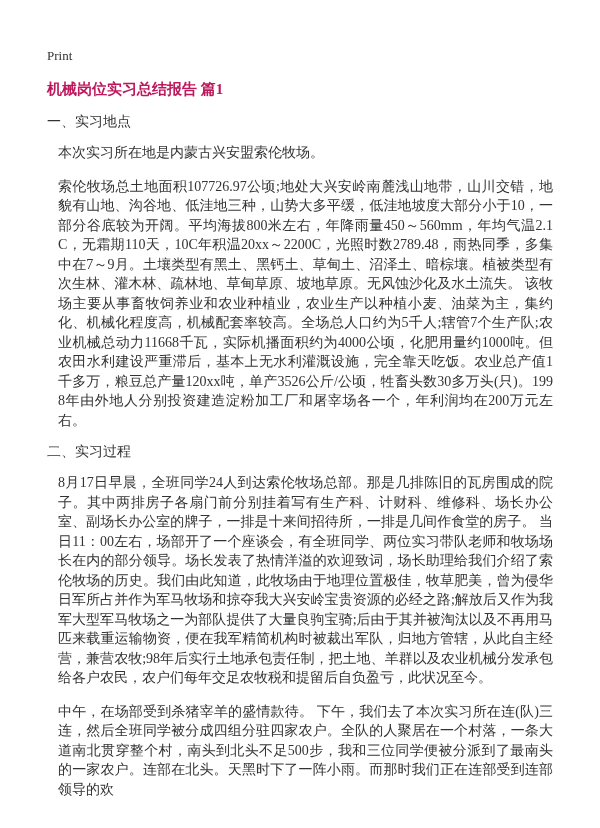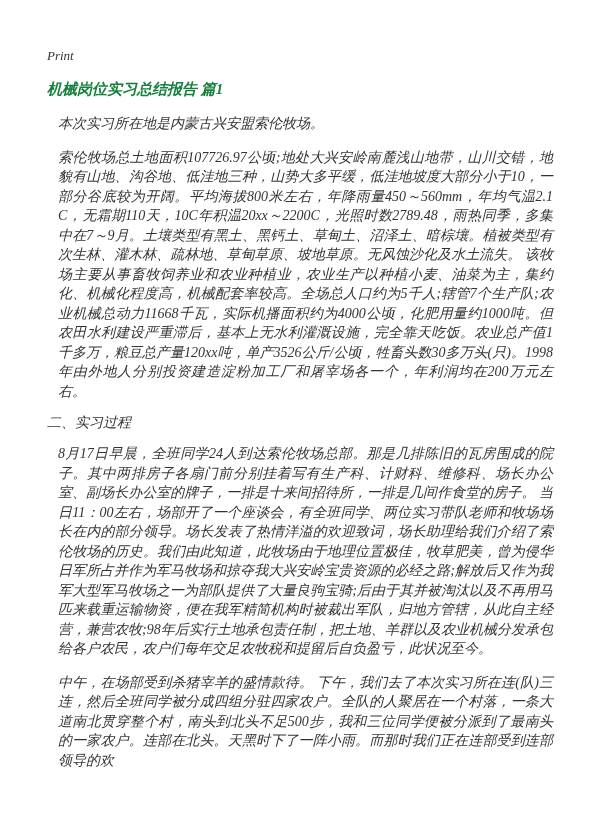--- a/index.html
+++ b/index.html
@@ -11,21 +11,20 @@
     position: relative;
     width: 600px;
     height: 828px;
     margin: 0 auto;
     background: #ffffff;
     box-sizing: border-box;
     padding: 46px 47px 0 47px;
     overflow: hidden;
     color: #333333;
     font-family: "Liberation Serif", "DejaVu Serif", serif;
-    font-style: italic;
   }
   .print-link {
     font-size: 13px;
     line-height: 14px;
     margin: 0 0 18px 0;
     color: #333333;
     display: inline-block;
   }
   .doc-title {
     font-size: 23px;
@@ -39,21 +38,21 @@
   .subtitle {
     font-size: 14px;
     line-height: 16px;
     margin: 0 0 14px 0;
     font-weight: normal;
   }
   .part-heading {
     font-size: 15px;
     line-height: 17px;
     font-weight: bold;
-    color: #15803d;
+    color: #be185d;
     margin: 0 0 16px 0;
   }
   .section-heading {
     font-size: 14px;
     line-height: 16px;
     font-weight: normal;
     margin: 0 0 13px 0;
   }
   .para {
     font-size: 14px;
@@ -67,20 +66,21 @@
 <body>
 
 <div class="page">
 
   <span class="print-link">Print</span>
 
 
 
   <h2 class="part-heading">机械岗位实习总结报告 篇1</h2>
 
+  <h3 class="section-heading">一、实习地点</h3>
 
   <p class="para">本次实习所在地是内蒙古兴安盟索伦牧场。</p>
 
   <p class="para">索伦牧场总土地面积107726.97公顷;地处大兴安岭南麓浅山地带，山川交错，地貌有山地、沟谷地、低洼地三种，山势大多平缓，低洼地坡度大部分小于10，一部分谷底较为开阔。平均海拔800米左右，年降雨量450～560mm，年均气温2.1C，无霜期110天，10C年积温20xx～2200C，光照时数2789.48，雨热同季，多集中在7～9月。土壤类型有黑土、黑钙土、草甸土、沼泽土、暗棕壤。植被类型有次生林、灌木林、疏林地、草甸草原、坡地草原。无风蚀沙化及水土流失。 该牧场主要从事畜牧饲养业和农业种植业，农业生产以种植小麦、油菜为主，集约化、机械化程度高，机械配套率较高。全场总人口约为5千人;辖管7个生产队;农业机械总动力11668千瓦，实际机播面积约为4000公顷，化肥用量约1000吨。但农田水利建设严重滞后，基本上无水利灌溉设施，完全靠天吃饭。农业总产值1千多万，粮豆总产量120xx吨，单产3526公斤/公顷，牲畜头数30多万头(只)。1998年由外地人分别投资建造淀粉加工厂和屠宰场各一个，年利润均在200万元左右。</p>
 
   <h3 class="section-heading">二、实习过程</h3>
 
   <p class="para">8月17日早晨，全班同学24人到达索伦牧场总部。那是几排陈旧的瓦房围成的院子。其中两排房子各扇门前分别挂着写有生产科、计财科、维修科、场长办公室、副场长办公室的牌子，一排是十来间招待所，一排是几间作食堂的房子。 当日11：00左右，场部开了一个座谈会，有全班同学、两位实习带队老师和牧场场长在内的部分领导。场长发表了热情洋溢的欢迎致词，场长助理给我们介绍了索伦牧场的历史。我们由此知道，此牧场由于地理位置极佳，牧草肥美，曾为侵华日军所占并作为军马牧场和掠夺我大兴安岭宝贵资源的必经之路;解放后又作为我军大型军马牧场之一为部队提供了大量良驹宝骑;后由于其并被淘汰以及不再用马匹来载重运输物资，便在我军精简机构时被裁出军队，归地方管辖，从此自主经营，兼营农牧;98年后实行土地承包责任制，把土地、羊群以及农业机械分发承包给各户农民，农户们每年交足农牧税和提留后自负盈亏，此状况至今。</p>
 
   <p class="para">中午，在场部受到杀猪宰羊的盛情款待。 下午，我们去了本次实习所在连(队)三连，然后全班同学被分成四组分驻四家农户。全队的人聚居在一个村落，一条大道南北贯穿整个村，南头到北头不足500步，我和三位同学便被分派到了最南头的一家农户。连部在北头。天黑时下了一阵小雨。而那时我们正在连部受到连部领导的欢</p>

